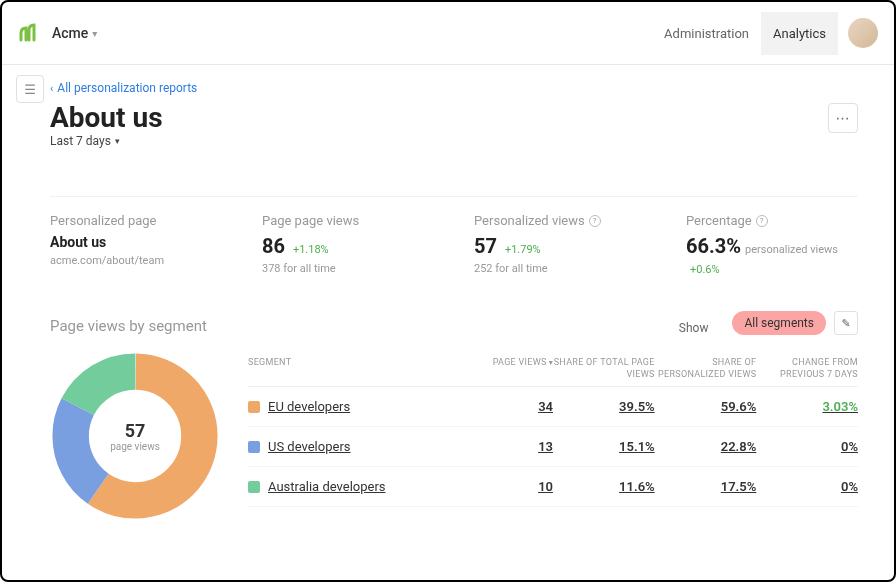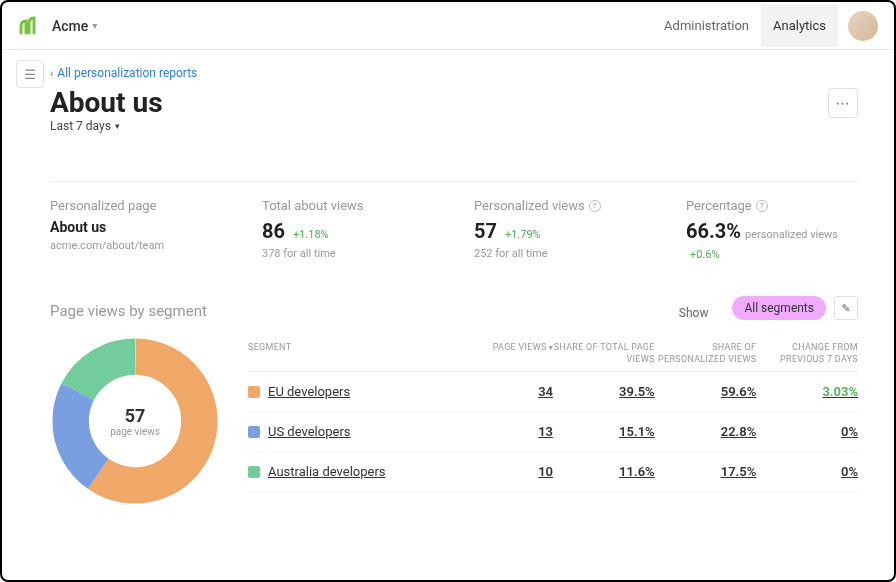--- a/index.html
+++ b/index.html
@@ -1,17 +1,17 @@
 <!DOCTYPE html>
 <html><head>
 <meta charset="utf-8">
 <style>
 * { box-sizing: border-box; margin: 0; padding: 0; }
 body { font-family: -apple-system, BlinkMacSystemFont, "Segoe UI", Roboto, sans-serif; background: #fff; color: #333; width: 896px; height: 582px; overflow: hidden; border: 2px solid #000; border-radius: 8px; }
-.topbar { height: 48px; border-bottom: 1px solid #e8e8e8; display: flex; align-items: center; padding: 0 16px; }
+.topbar { height: 63px; border-bottom: 1px solid #e8e8e8; display: flex; align-items: center; padding: 0 16px; }
 .logo { width: 20px; height: 20px; margin-right: 14px; }
 .org-name { font-size: 14px; color: #333; font-weight: 500; display: flex; align-items: center; gap: 4px; cursor: pointer; }
 .org-name .chev { font-size: 10px; color: #999; }
 .topnav { margin-left: auto; display: flex; align-items: center; gap: 0; }
 .topnav-item { padding: 14px 12px; font-size: 13px; color: #666; cursor: pointer; }
 .topnav-item.active { background: #f2f2f2; color: #333; }
 .avatar { width: 30px; height: 30px; border-radius: 50%; background: linear-gradient(135deg,#e8d5c4,#d4b896); margin-left: 10px; }
 .hamburger { width: 28px; height: 28px; border: 1px solid #e0e0e0; border-radius: 4px; display: flex; align-items: center; justify-content: center; margin: 10px 14px; cursor: pointer; font-size: 13px; color: #888; }
 .content { padding: 0 36px 20px 48px; position: relative; margin-top: -32px; }
 .breadcrumb { color: #2f7de1; font-size: 12px; display: flex; align-items: center; gap: 4px; cursor: pointer; margin-top: 6px; }
@@ -25,21 +25,21 @@
 .stat-label { font-size: 13px; color: #999; margin-bottom: 6px; display: flex; align-items: center; gap: 4px; }
 .help-icon { width: 12px; height: 12px; border: 1px solid #bbb; border-radius: 50%; display: inline-flex; align-items: center; justify-content: center; font-size: 8px; color: #999; }
 .stat-big { font-size: 20px; font-weight: 700; color: #222; }
 .stat-big-inline { font-size: 13px; font-weight: 700; color: #222; }
 .stat-delta { font-size: 11px; color: #4caf50; margin-left: 4px; }
 .stat-sub { font-size: 11px; color: #999; margin-top: 4px; }
 .stat-pval { font-size: 11px; color: #999; }
 .section-title-row { display: flex; align-items: flex-end; margin-top: 34px; }
 .section-title { font-size: 15px; color: #999; font-weight: 400; }
 .show-label { margin-left: auto; font-size: 12px; color: #666; margin-right: 24px; }
-.pill { background: #f0abfc; border-radius: 14px; padding: 5px 12px; font-size: 12px; color: #333; cursor: pointer; }
+.pill { background: #fca5a5; border-radius: 14px; padding: 5px 12px; font-size: 12px; color: #333; cursor: pointer; }
 .edit-btn { width: 24px; height: 24px; border: 1px solid #e0e0e0; border-radius: 3px; display: flex; align-items: center; justify-content: center; margin-left: 8px; cursor: pointer; font-size: 11px; color: #666; }
 .seg-layout { display: flex; gap: 28px; margin-top: 16px; align-items: flex-start; }
 .donut-wrap { position: relative; width: 170px; height: 170px; flex-shrink: 0; }
 .donut-center { position: absolute; top: 50%; left: 50%; transform: translate(-50%,-50%); text-align: center; }
 .donut-center .big { font-size: 18px; font-weight: 700; color: #333; }
 .donut-center .small { font-size: 10px; color: #999; }
 .seg-table { flex: 1; font-size: 12px; }
 .seg-thead { display: grid; grid-template-columns: 2fr 1fr 1fr 1fr 1fr; padding: 6px 0; border-bottom: 1px solid #f0f0f0; }
 .seg-th { font-size: 9px; color: #999; text-transform: uppercase; letter-spacing: 0.3px; line-height: 1.3; }
 .seg-th.right { text-align: right; }
@@ -93,21 +93,21 @@
     <span style="font-size:9px;">▾</span>
   </div>
 
   <div class="stats-row">
     <div class="stat">
       <div class="stat-label">Personalized page</div>
       <div class="stat-big-inline" style="font-size:14px;">About us</div>
       <div class="stat-sub">acme.com/about/team</div>
     </div>
     <div class="stat">
-      <div class="stat-label">Total about views</div>
+      <div class="stat-label">Page page views</div>
       <div>
         <span class="stat-big">86</span>
         <span class="stat-delta">+1.18%</span>
       </div>
       <div class="stat-sub">378 for all time</div>
     </div>
     <div class="stat">
       <div class="stat-label">
         <span>Personalized views</span>
         <span class="help-icon">?</span>

